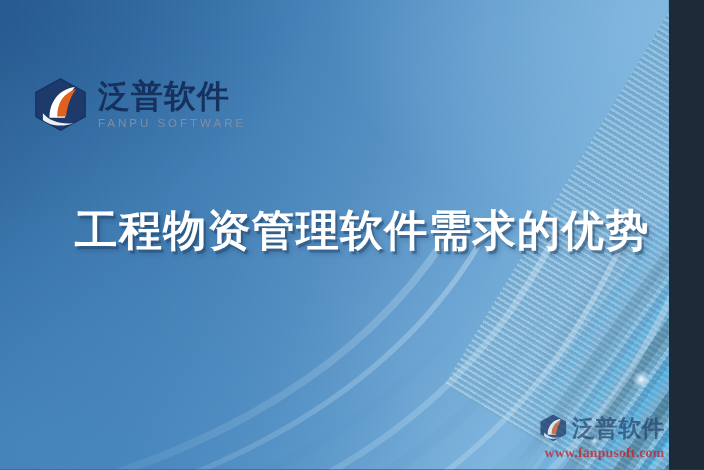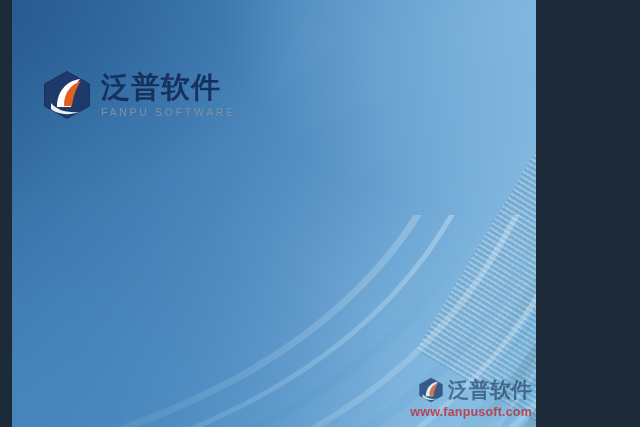--- a/index.html
+++ b/index.html
@@ -7,25 +7,24 @@
     padding: 0;
     background: #1d2a38;
   }
   body {
     font-family: "Liberation Sans", "DejaVu Sans", sans-serif;
   }
 
   
   #banner {
     position: relative;
-    width: 524px;
+    width: 608px;
     height: 427px;
     overflow: hidden;
     background: #3c7ab4;
-    margin-left: 12px;
   }
 
   
   .sky {
     position: absolute;
     inset: 0;
     background:
       linear-gradient(118deg,
         #2c5f94 0%,
         #3570a6 16%,
@@ -221,21 +220,21 @@
     line-height: 1;
     font-family: "DejaVu Sans", "Liberation Sans", sans-serif;
   }
   .wm-url {
     margin-top: 2px;
     text-align: right;
     font-size: 12.5px;
     font-weight: 700;
     color: rgba(196,32,38,.92);
     letter-spacing: .2px;
-    font-family: Liberation Sans, sans-serif;
+    font-family: Liberation Serif, serif;
   }
 </style>
 </head>
 <body>
 
 <div id="banner">
 
   <div class="sky"></div>
   <div class="sky-tint"></div>
 
@@ -289,20 +288,21 @@
       <path d="M30 74 C 30 44 48 22 76 18 C 64 34 60 52 58 74 Z" fill="#ffffff"></path>
       <path d="M44 72 C 44 46 56 30 78 22 C 66 40 62 56 60 72 Z" fill="#e0601f"></path>
       <path d="M18 66 C 30 80 48 86 74 84 C 52 92 30 88 18 78 Z" fill="#ffffff" opacity=".92"></path>
     </svg>
     <div class="logo-text">
       <span class="logo-cn">泛普软件</span>
       <span class="logo-en">FANPU SOFTWARE</span>
     </div>
   </div>
 
+  <div class="headline">工程物资管理软件需求的优势</div>
 
   <div class="watermark">
     <div class="wm-row">
       <svg class="wm-mark" viewBox="0 0 100 100">
         <path d="M50 3 L95 28 L95 72 L50 97 L5 72 L5 28 Z" fill="#1d3a6b"></path>
         <path d="M30 74 C 30 44 48 22 76 18 C 64 34 60 52 58 74 Z" fill="#ffffff"></path>
         <path d="M44 72 C 44 46 56 30 78 22 C 66 40 62 56 60 72 Z" fill="#e0601f"></path>
         <path d="M18 66 C 30 80 48 86 74 84 C 52 92 30 88 18 78 Z" fill="#ffffff" opacity=".92"></path>
       </svg>
       <span class="wm-cn">泛普软件</span>

